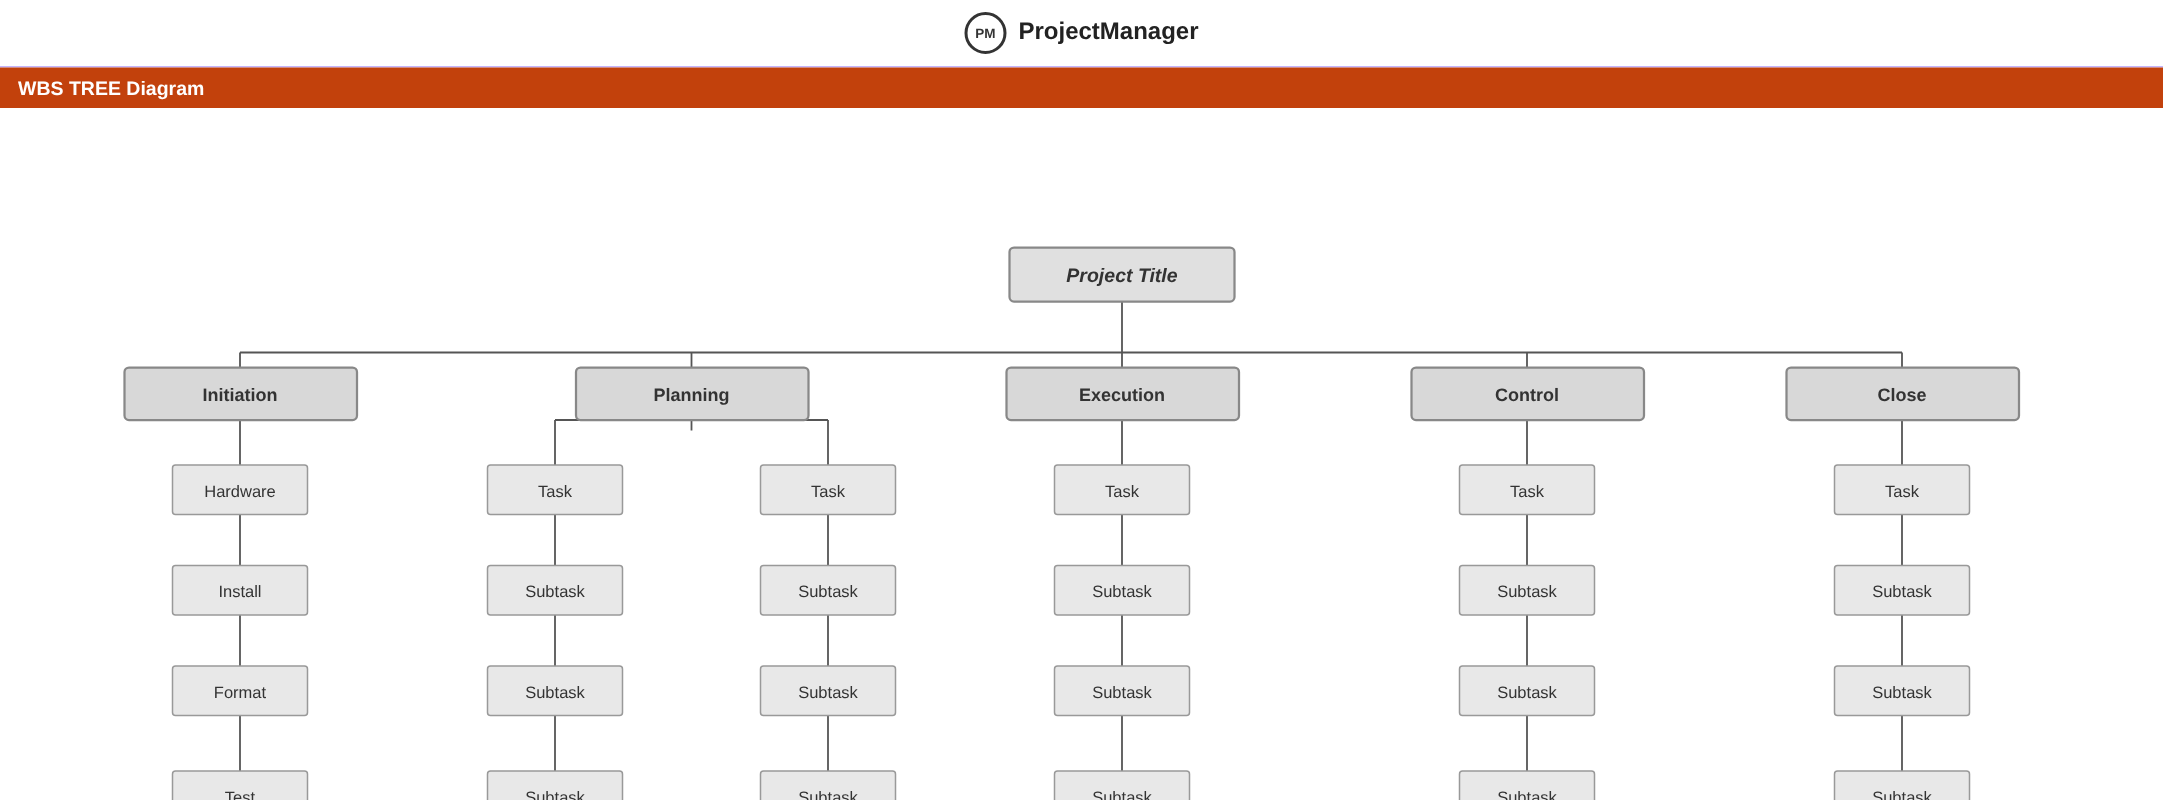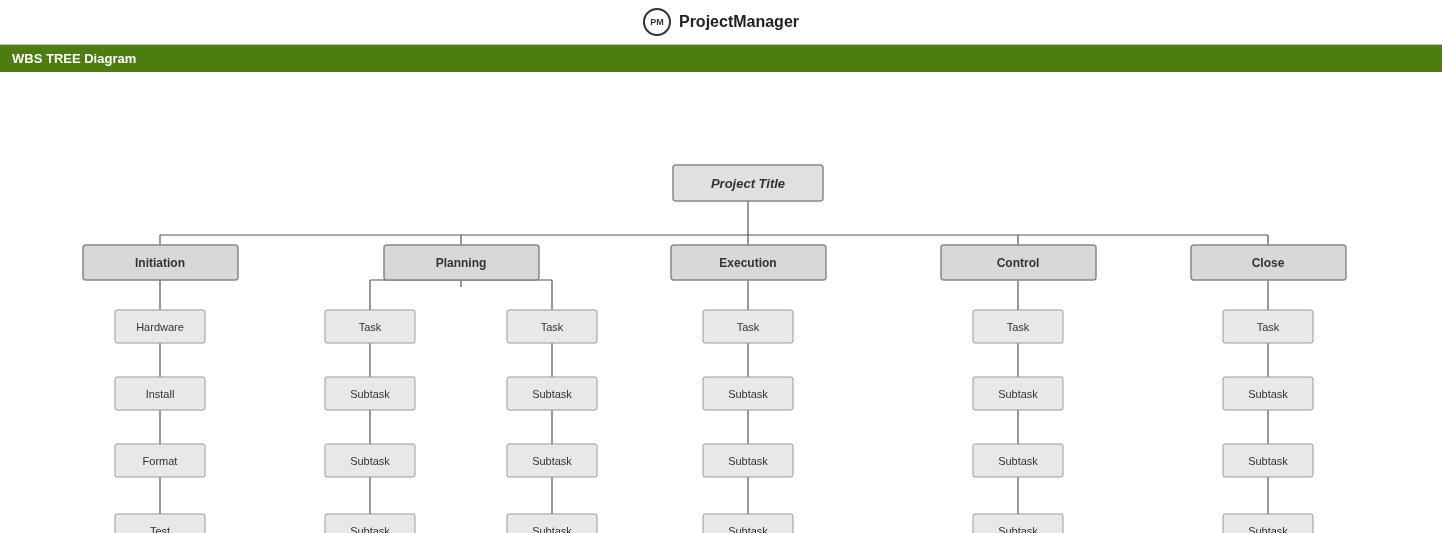--- a/index.html
+++ b/index.html
@@ -32,21 +32,21 @@
       margin-right: 8px;
     }
     .app-title {
       font-size: 16px;
       font-weight: bold;
       color: #222;
     }
 
     
     .title-bar {
-      background: #4d7c0f;
+      background: #c2410c;
       color: #fff;
       font-weight: bold;
       font-size: 13px;
       padding: 6px 12px;
     }
 
     
     .diagram {
       width: 100%;
       overflow-x: auto;

